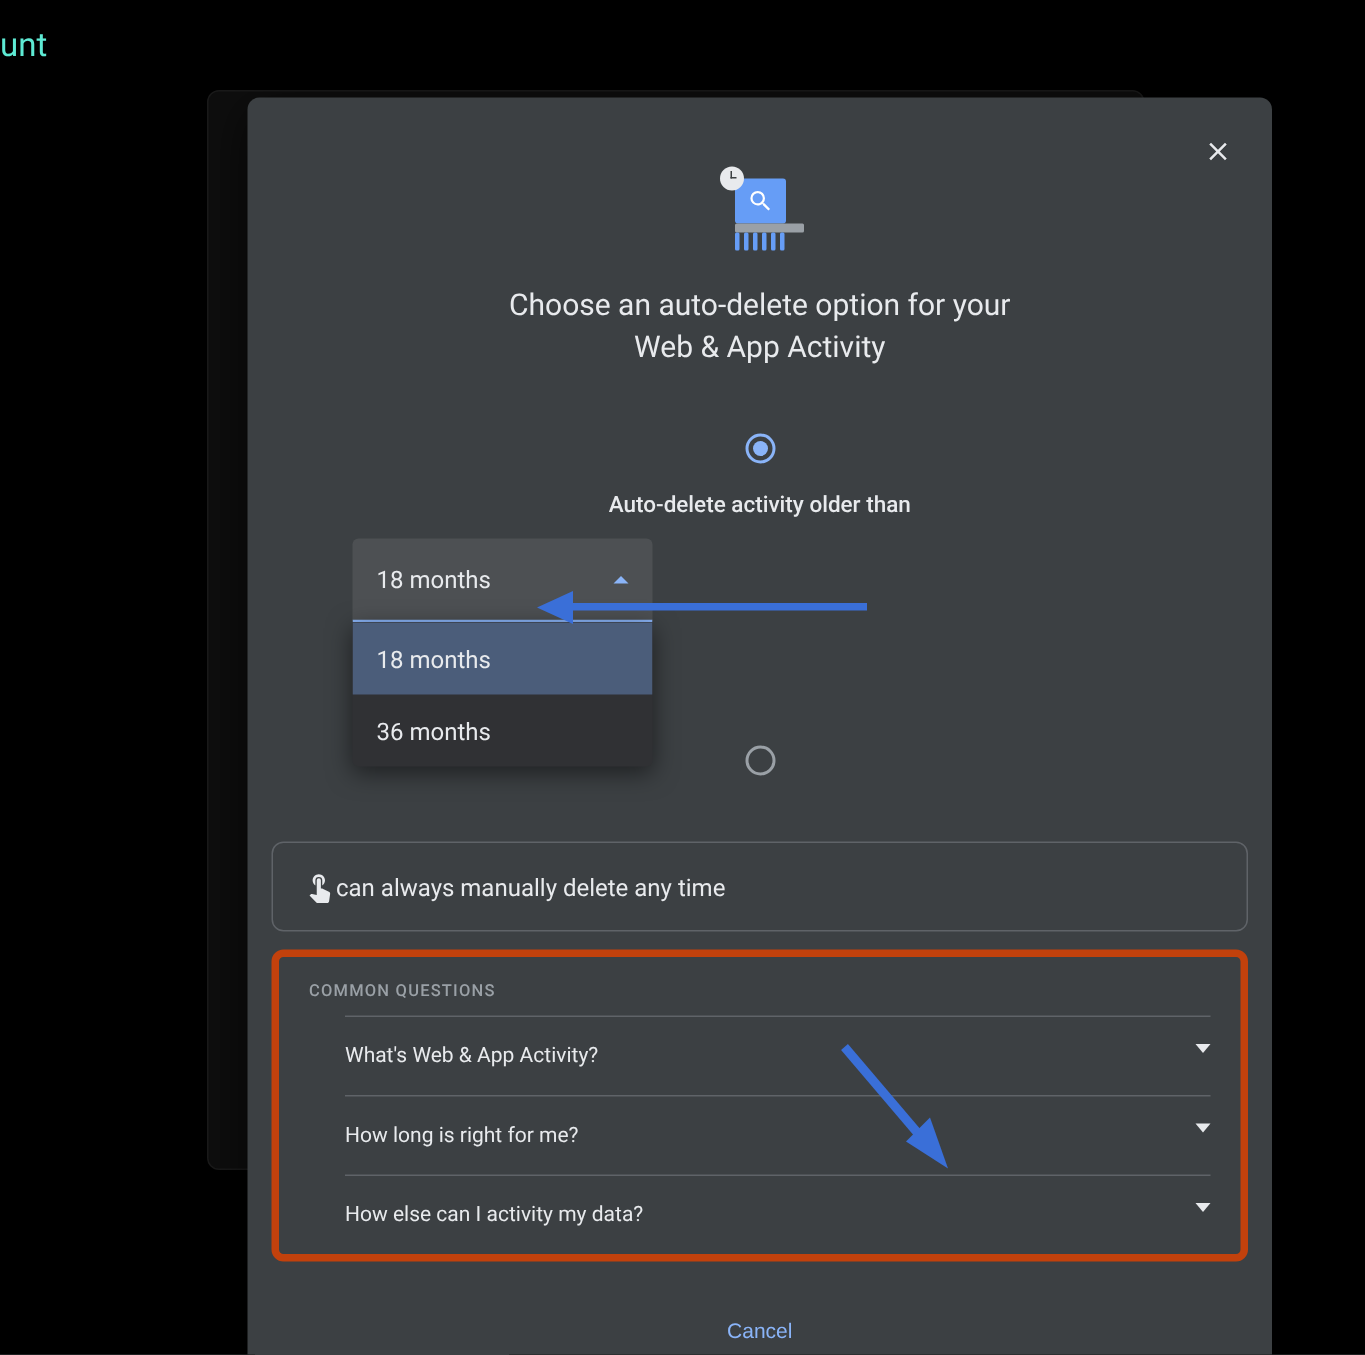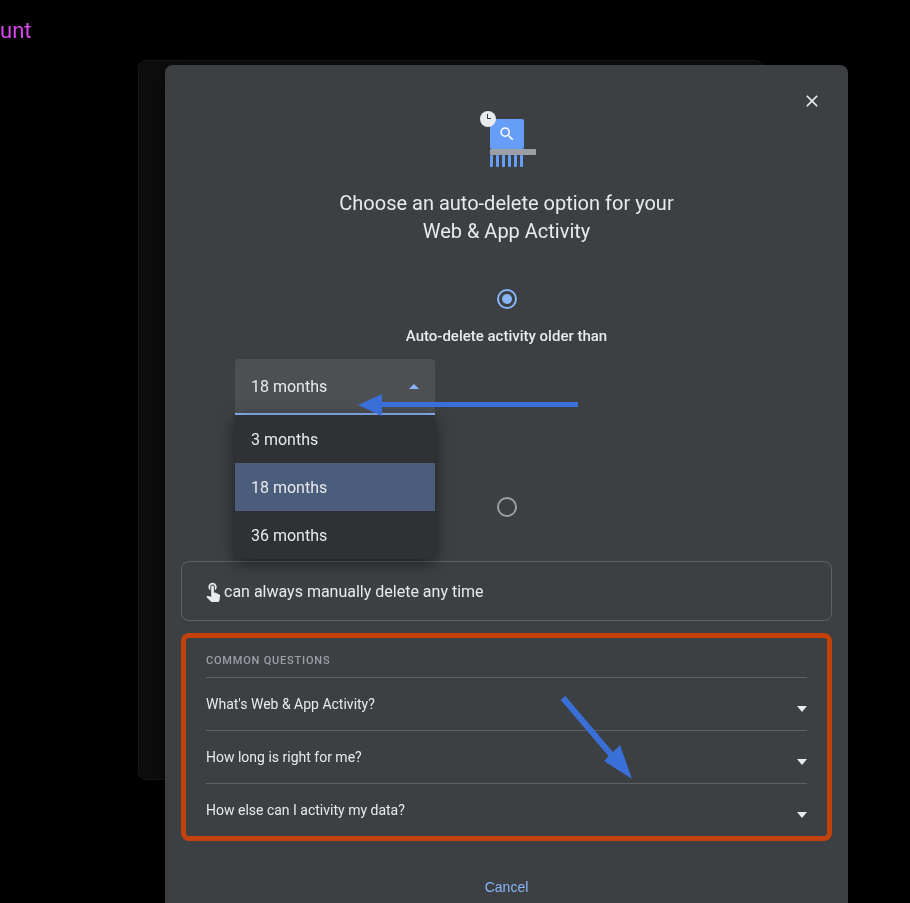--- a/index.html
+++ b/index.html
@@ -8,21 +8,21 @@
     width:910px;
     height:903px;
     font-family:"Google Sans",Roboto,Arial,sans-serif;
     color:#e8eaed;
     position:relative;
     overflow:hidden;
   }
   .bg-partial-word{
     position:absolute;
     top:18px; left:0;
-    color:#d946ef;
+    color:#5eead4;
     font-size:22px;
     font-weight:400;
   }
   .bg-card{
     position:absolute;
     top:60px; left:138px;
     width:625px; height:720px;
     background:#0e0e0e;
     border:1px solid #1a1a1a;
     border-radius:8px;
@@ -232,27 +232,28 @@
   }
   .faq-header{
     font-size:11px;
     letter-spacing:0.8px;
     color:#9aa0a6;
     font-weight:500;
     padding:16px 0 10px;
   }
   .faq-item{
     display:flex;
-    align-items:flex-end;
+    align-items:flex-start;
     justify-content:space-between;
     padding:18px 0;
     border-top:1px solid #5f6368;
     font-size:14px;
     color:#e8eaed;
     cursor:pointer;
+    margin-left:24px;
   }
   .faq-item:first-of-type{border-top:none;}
   .faq-item .chev{
     width:0;height:0;
     border-left:5px solid transparent;
     border-right:5px solid transparent;
     border-top:6px solid #e8eaed;
   }
 
   .dialog-actions{
@@ -361,21 +362,20 @@
       <div class="radio-circle selected"></div>
       <div class="radio-label">Auto-delete activity older than</div>
     </div>
 
     <div class="select-box">
       <div class="select-field">
         <span>18 months</span>
         <span class="caret"></span>
       </div>
       <div class="dropdown">
-        <div class="dropdown-item">3 months</div>
         <div class="dropdown-item highlight">18 months</div>
         <div class="dropdown-item">36 months</div>
       </div>
     </div>
 
     <div class="radio-row second">
       <div class="radio-circle unselected"></div>
       <div class="radio-label"></div>
     </div>
   </div>

